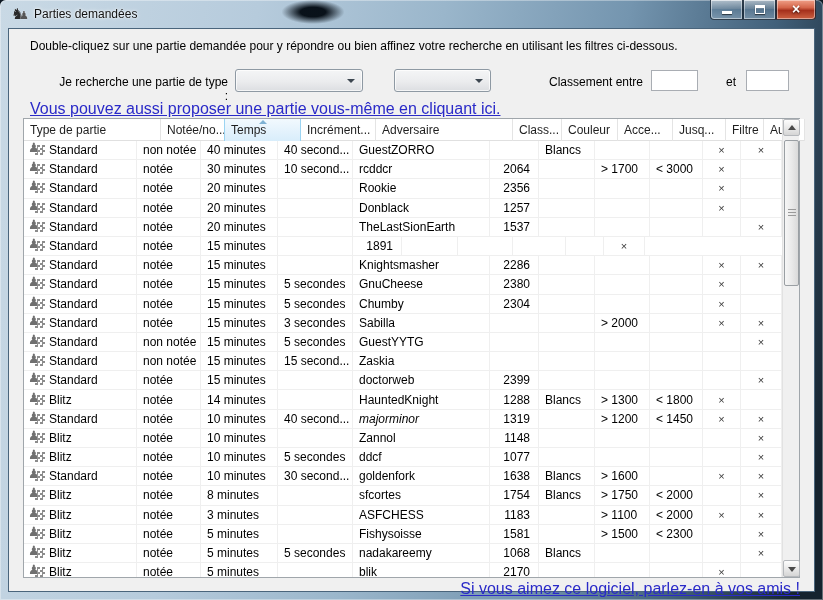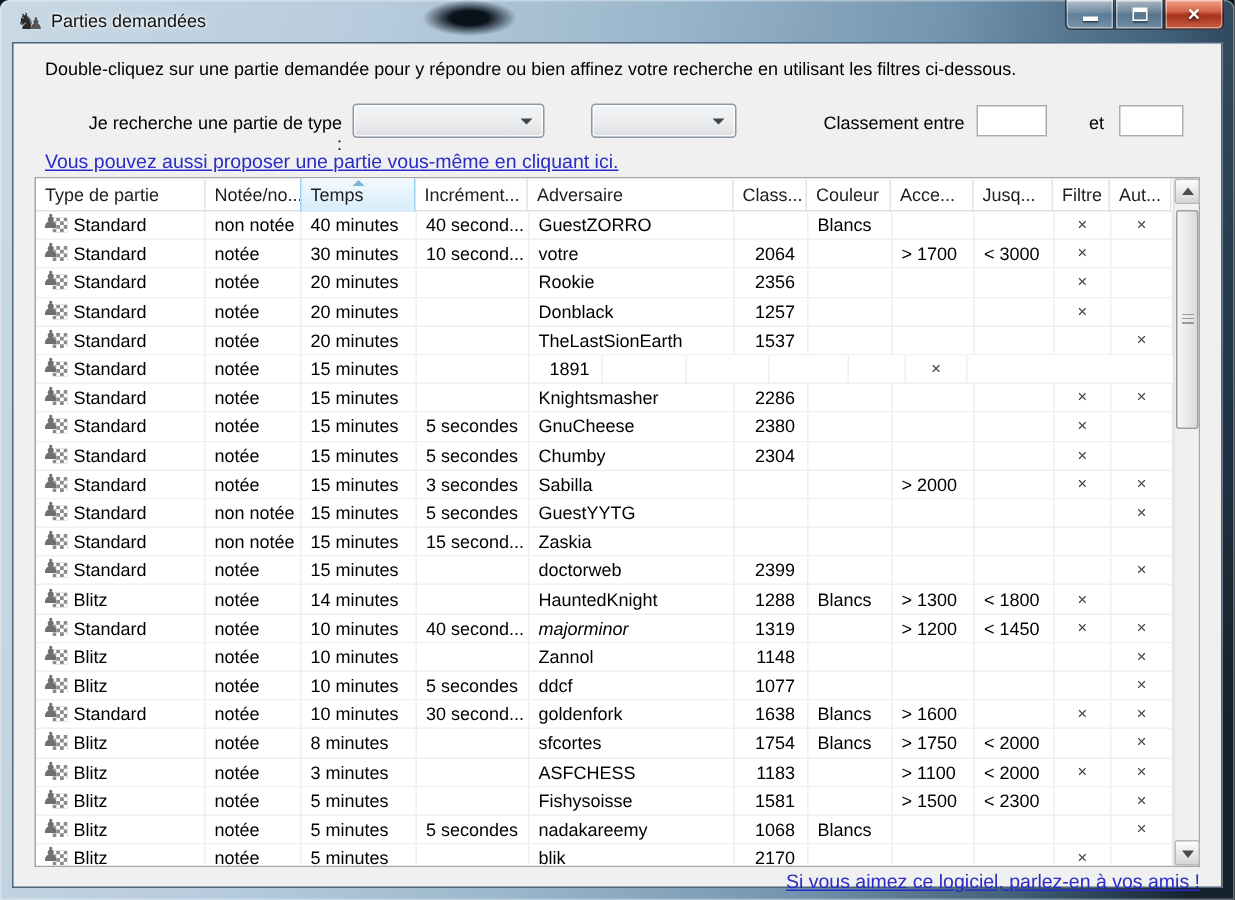--- a/index.html
+++ b/index.html
@@ -49,21 +49,21 @@
            padding:3px 20px 0 6px; }
   .combo1 { left:235px; width:128px; }
   .combo2 { left:394px; width:97px; }
   .combo-arrow { position:absolute; right:7px; top:9px; width:0; height:0;
                  border-left:4px solid transparent; border-right:4px solid transparent;
                  border-top:4px solid #3c4650; }
   .tbox { position:absolute; top:70px; height:21px; border:1px solid #a9adb3; background:#fff;
           font-size:12px; padding:0 4px; font-family:inherit; }
   .tbox1 { left:651px; width:47px; }
   .tbox2 { left:746px; width:43px; }
-  a.lnk { color:#2a2ac8; text-decoration:underline; font-size:13px; cursor:pointer; }
+  a.lnk { color:#2a2ac8; text-decoration:underline; font-size:16px; cursor:pointer; }
   .propose-link { position:absolute; left:30px; top:100px; }
   .share-link { position:absolute; left:0; right:23px; top:580px; text-align:right; }
   
   .table { position:absolute; left:23px; top:118px; width:777px; height:460px;
            background:#fff; border:1px solid #a0a6ab; }
   .thead { position:absolute; left:0; top:0; height:22px; display:flex;
            border-bottom:1px solid #e0e0e0; background:#fff; z-index:2; }
   .th { position:relative; height:22px; padding:4px 0 0 6px; font-size:12px; color:#1e1e1e;
         border-right:1px solid #e4e4e4; white-space:nowrap; overflow:hidden; }
   .th.sorted { background:linear-gradient(#f2f9fe,#d8edfb); border-left:1px solid #9bd4f2;
@@ -142,21 +142,21 @@
 
   <div class="lbl classement-label">Classement entre</div>
   <input class="tbox tbox1" value="" style="">
   <div class="lbl et-label">et</div>
   <input class="tbox tbox2" value="" style="">
 
   <a class="lnk propose-link">Vous pouvez aussi proposer une partie vous-même en cliquant ici.</a>
 
   <div class="table">
     <div class="thead" id="table-header">
-        <div class="th" style="width: 113px;"><span>Type de partie</span></div>
+        <div class="th" style="width: 137px;"><span>Type de partie</span></div>
         <div class="th" style="width: 64px;"><span>Notée/no...</span></div>
         <div class="th sorted" style="width: 77px;"><span class="sort-arrow"></span><span>Temps</span></div>
         <div class="th" style="width: 75px;"><span>Incrément...</span></div>
         <div class="th" style="width: 137px;"><span>Adversaire</span></div>
         <div class="th" style="width: 49px;"><span>Class...</span></div>
         <div class="th" style="width: 56px;"><span>Couleur</span></div>
         <div class="th" style="width: 55px;"><span>Acce...</span></div>
         <div class="th" style="width: 53px;"><span>Jusq...</span></div>
         <div class="th" style="width: 38px;"><span>Filtre</span></div>
         <div class="th" style="width: 41px;"><span>Aut...</span></div>
@@ -185,21 +185,21 @@
           <div class="td c-type" style="width: 113px;">
             <span class="piece-icon">
               <span class="checker"></span>
               <span class="pawn">♟</span>
             </span>
             <span>Standard</span>
           </div>
           <div class="td c-rated" style="width: 64px;">notée</div>
           <div class="td c-time" style="width: 77px;">30 minutes</div>
           <div class="td c-increment" style="width: 75px;">10 second...</div>
-          <div class="td c-adversary" style="width: 137px;">votre</div>
+          <div class="td c-adversary" style="width: 137px;">rcddcr</div>
           <div class="td c-rating" style="width: 49px;">2064</div>
           <div class="td c-color" style="width: 56px;"></div>
           <div class="td c-above" style="width: 55px;">&gt; 1700</div>
           <div class="td c-below" style="width: 53px;">&lt; 3000</div>
           <div class="td c-filter" style="width: 38px;">×</div>
           <div class="td c-auto" style="width: 41px;"></div>
         </div>
         <div class="tr">
           <div class="td c-type" style="width: 113px;">
             <span class="piece-icon">

